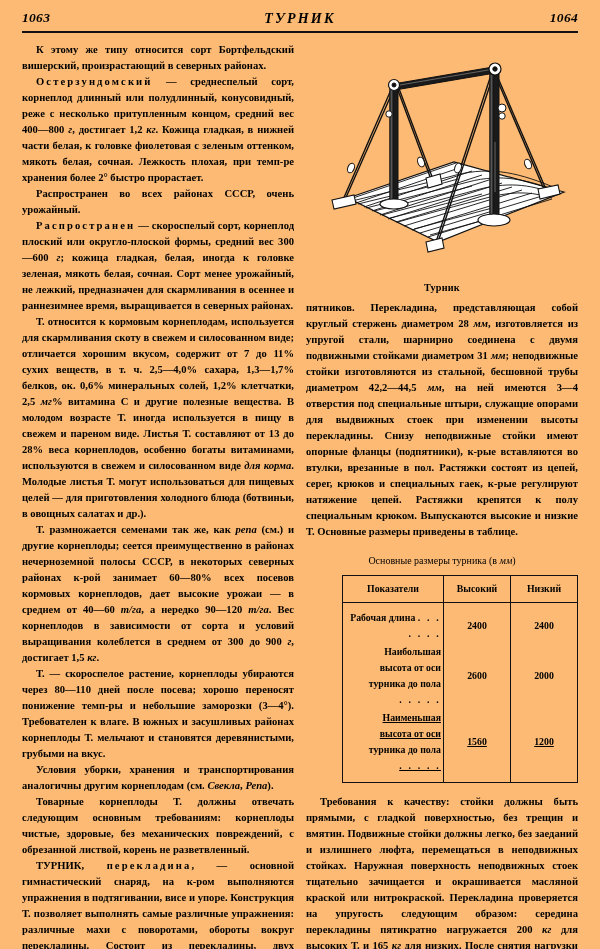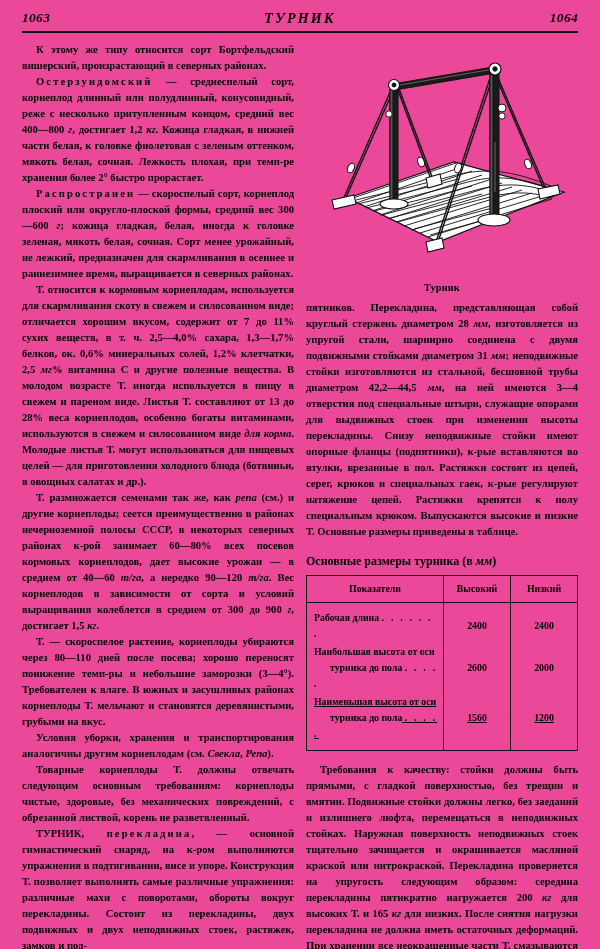--- a/index.html
+++ b/index.html
@@ -13,21 +13,21 @@
     position: relative;
     font-family: "Liberation Serif", "DejaVu Serif", serif;
     color: #000000;
     overflow: hidden;
   }
   .page {
     position: absolute;
     left: 0; top: 0;
     width: 600px;
     height: 949px;
-    background: #ec4899;
+    background: #fdba74;
   }
 
   
   .head {
     position: absolute;
     left: 22px;
     top: 10px;
     width: 556px;
     height: 22px;
   }
@@ -98,54 +98,55 @@
     text-align: center;
     font-size: 10.2px;
     font-weight: bold;
     margin-top: 2px;
     letter-spacing: 0.2px;
   }
 
   
   .table-wrap { margin: 13px 0 11px 0; }
   .table-title {
-    text-align: left;
-    font-weight: bold;
-    font-size: 12px;
+    text-align: center;
+    font-weight: normal;
+    font-size: 10px;
     margin-bottom: 6px;
   }
   table.sizes {
     width: 100%;
     border-collapse: collapse;
     font-size: 9.8px;
     font-weight: bold;
   }
   table.sizes th, table.sizes td {
     padding: 0;
     vertical-align: middle;
   }
   .tbl-outer {
     border: 1.6px solid #111;
+    margin-left: 36px;
   }
   table.sizes thead th {
     text-align: center;
     padding: 5px 2px 5px 2px;
     border-bottom: 1.6px solid #111;
     font-weight: bold;
   }
   table.sizes thead th.c1 { border-right: 1.3px solid #111; }
   table.sizes thead th.c2 { border-right: 1.3px solid #111; }
   table.sizes tbody td.c1 { border-right: 1.3px solid #111; }
   table.sizes tbody td.c2 { border-right: 1.3px solid #111; }
   table.sizes tbody td {
     padding: 1px 2px;
   }
   table.sizes tbody tr.pad-top td { padding-top: 7px; }
   table.sizes tbody tr.pad-bot td { padding-bottom: 8px; text-decoration: underline; }
-  .lbl { text-align: left; padding-left: 7px !important; }
+  .lbl { text-align: right; padding-left: 7px !important; }
   .lbl .ind { padding-left: 16px; display: inline-block; }
   .num { text-align: center; width: 62px; }
   .leader { letter-spacing: 2.2px; }
 </style>
 </head>
 <body>
 
 <div class="page">
 
   <div class="head">
@@ -154,20 +155,21 @@
     <span class="folio folio-right">1064</span>
   </div>
   <div class="head-rule"></div>
 
   <div class="col col-left">
 
     <p><span>К этому же типу относится сорт Бортфельдский вишерский, произрастающий в северных районах.</span></p>
 
     <p><span class="sp">Остерзундомский</span><span> — среднеспелый сорт, корнеплод длинный или полудлинный, конусовидный, реже с несколько притупленным концом, средний вес 400—800 </span><span class="it">г</span><span>, достигает 1,2 </span><span class="it">кг</span><span>. Кожица гладкая, в нижней части белая, к головке фиолетовая с зеленым оттенком, мякоть белая, сочная. Лежкость плохая, при темп-ре хранения более 2° быстро прорастает.</span></p>
 
+    <p><span>Распространен во всех районах СССР, очень урожайный.</span></p>
 
     <p><span class="sp">Распространен</span><span> — скороспелый сорт, корнеплод плоский или округло-плоской формы, средний вес 300—600 </span><span class="it">г</span><span>; кожица гладкая, белая, иногда к головке зеленая, мякоть белая, сочная. Сорт менее урожайный, не лежкий, предназначен для скармливания в осеннее и раннезимнее время, выращивается в северных районах.</span></p>
 
     <p><span>Т. относится к кормовым корнеплодам, используется для скармливания скоту в свежем и силосованном виде; отличается хорошим вкусом, содержит от 7 до 11% сухих веществ, в т. ч. 2,5—4,0% сахара, 1,3—1,7% белков, ок. 0,6% минеральных солей, 1,2% клетчатки, 2,5 </span><span class="it">мг</span><span>% витамина С и другие полезные вещества. В молодом возрасте Т. иногда используется в пищу в свежем и пареном виде. Листья Т. составляют от 13 до 28% веса корнеплодов, особенно богаты витаминами, используются в свежем и силосованном виде </span><span class="it">для корма</span><span>. Молодые листья Т. могут использоваться для пищевых целей — для приготовления холодного блюда (ботвиньи, в овощных салатах и др.).</span></p>
 
     <p><span>Т. размножается семенами так же, как </span><span class="it">репа</span><span> (см.) и другие корнеплоды; сеется преимущественно в районах нечерноземной полосы СССР, в некоторых северных районах к-рой занимает 60—80% всех посевов кормовых корнеплодов, дает высокие урожаи — в среднем от 40—60 </span><span class="it">т/га</span><span>, а нередко 90—120 </span><span class="it">т/га</span><span>. Вес корнеплодов в зависимости от сорта и условий выращивания колеблется в среднем от 300 до 900 </span><span class="it">г</span><span>, достигает 1,5 </span><span class="it">кг</span><span>.</span></p>
 
     <p><span>Т. — скороспелое растение, корнеплоды убираются через 80—110 дней после посева; хорошо переносят понижение темп-ры и небольшие заморозки (3—4°). Требователен к влаге. В южных и засушливых районах корнеплоды Т. мельчают и становятся деревянистыми, грубыми на вкус.</span></p>
 
     <p><span>Условия уборки, хранения и транспортирования аналогичны другим корнеплодам (см. </span><span class="it">Свекла</span><span>, </span><span class="it">Репа</span><span>).</span></p>

